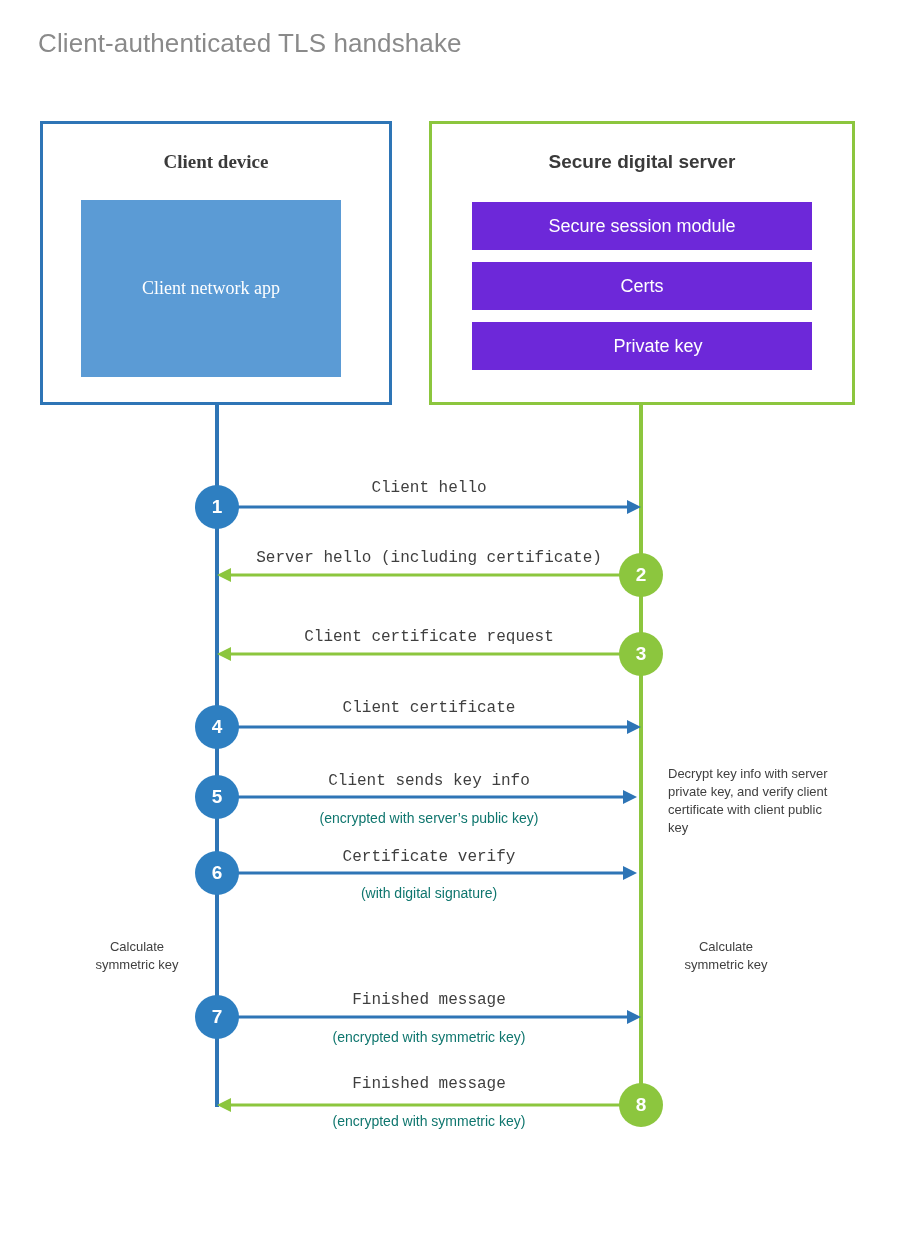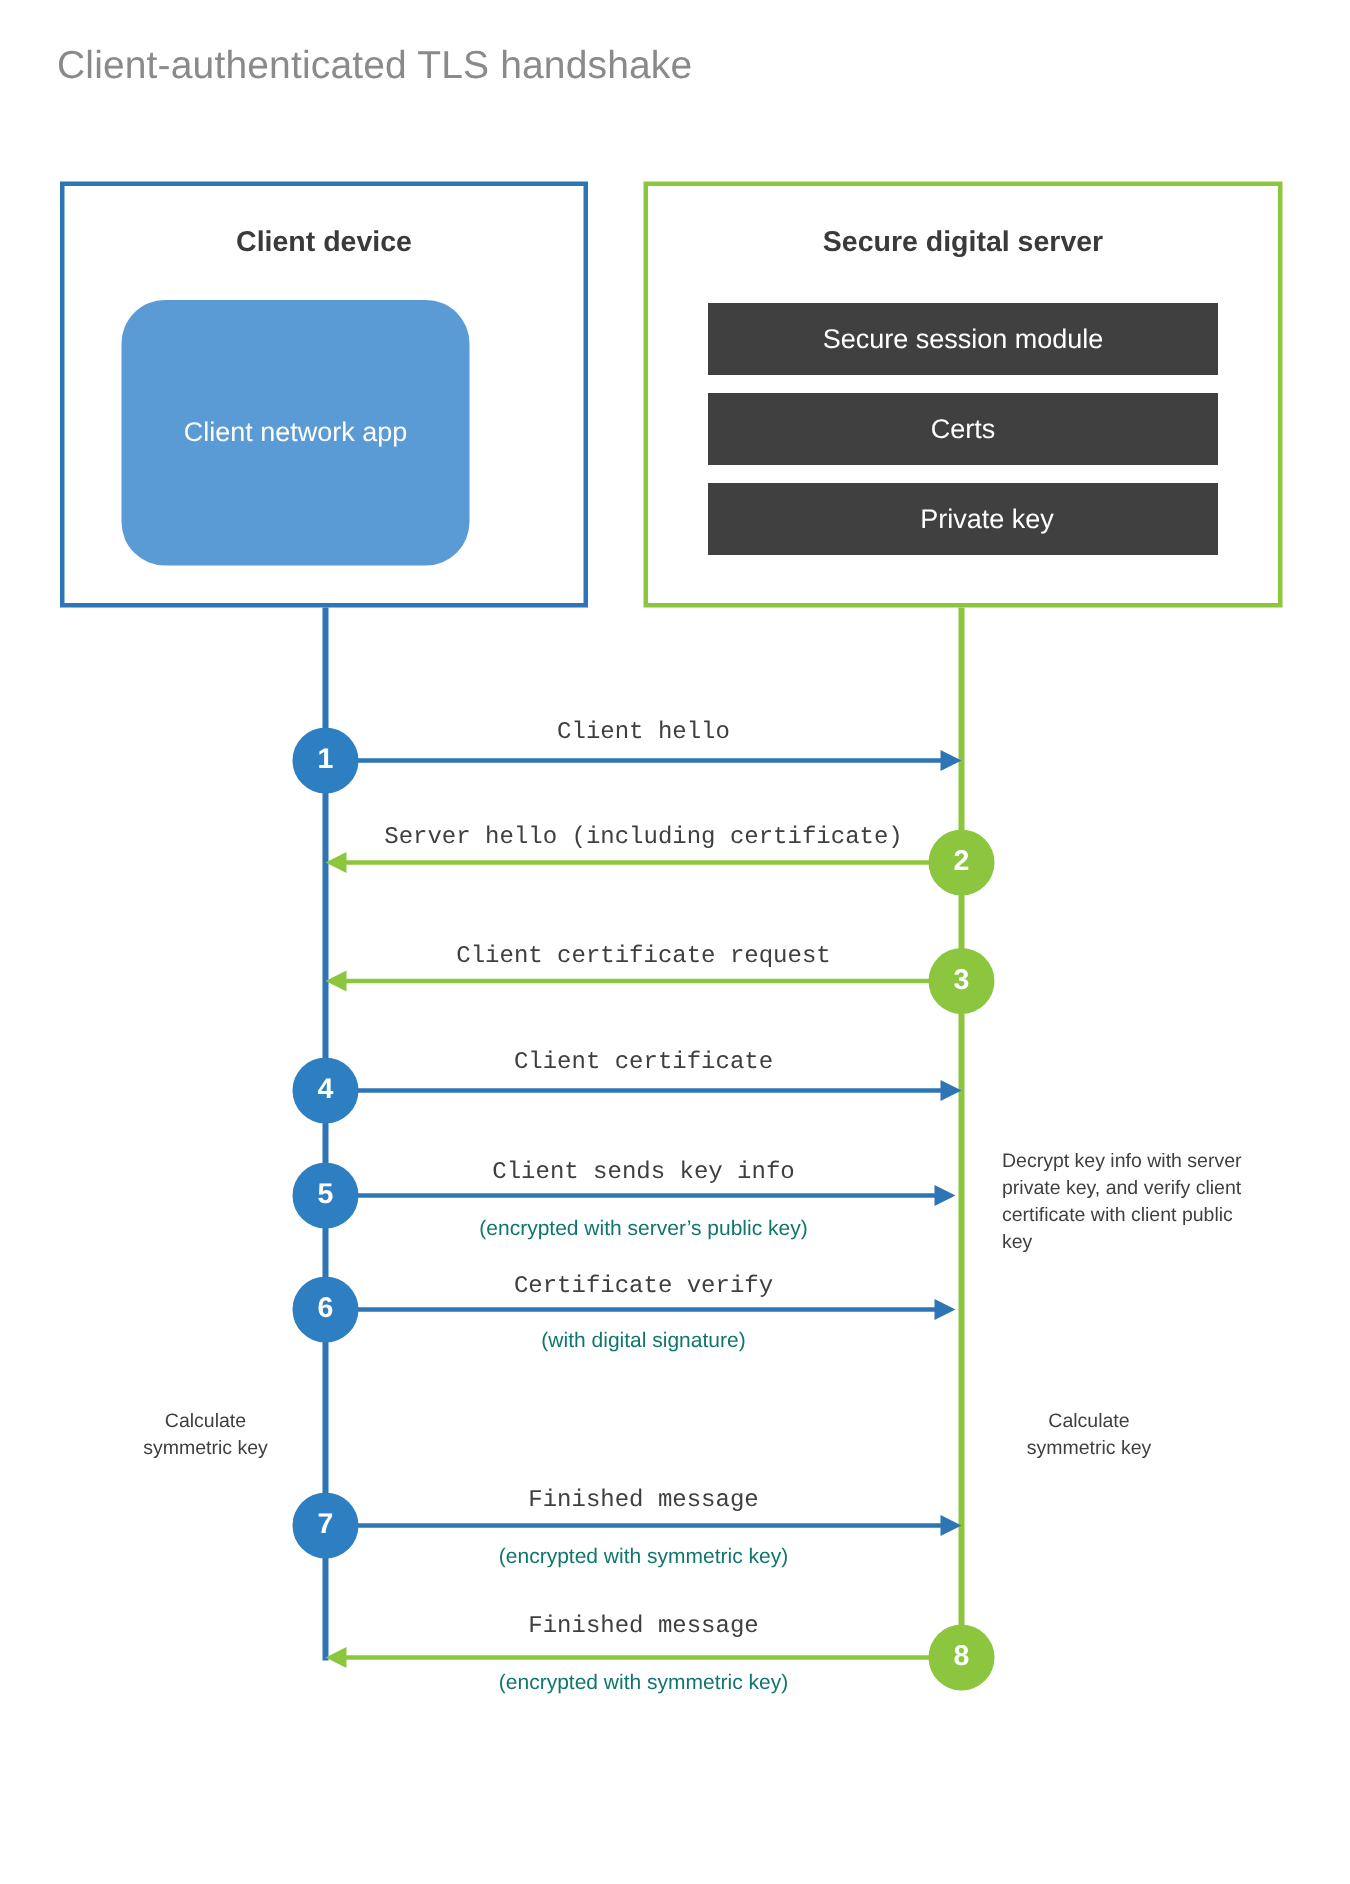--- a/index.html
+++ b/index.html
@@ -40,20 +40,21 @@
     position: absolute;
     background: #ffffff;
     box-sizing: border-box;
   }
   .party-box.client {
     left: 40px;
     top: 121px;
     width: 352px;
     height: 284px;
     border: 3px solid #2e75b6;
+    font-family: Liberation Serif, serif;
   }
   .party-box.server {
     left: 429px;
     top: 121px;
     width: 426px;
     height: 284px;
     border: 3px solid #8cc63e;
   }
   .party-title {
     position: absolute;
@@ -73,30 +74,29 @@
     align-items: center;
     justify-content: center;
     text-align: center;
     color: #ffffff;
     font-size: 18px;
     line-height: 1.25;
   }
   .inner-block.client-app {
     left: 38px;
     top: 76px;
-    width: 232px;
+    width: 260px;
     height: 177px;
     background: #5b9bd5;
-    border-radius: 29px;
   }
   .inner-block.server-mod {
     left: 40px;
     width: 340px;
     height: 48px;
-    background: #404040;
+    background: #6d28d9;
   }
   .mod1 { top: 78px; }
   .mod2 { top: 138px; }
   .mod3 { top: 198px; padding-left: 32px; }
 
   
   .msg-label {
     position: absolute;
     text-align: center;
     font-size: 16px;

